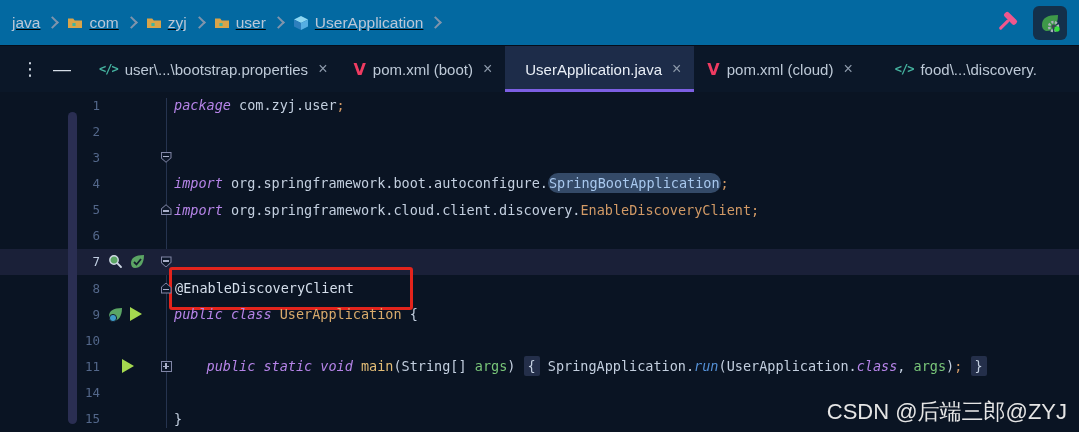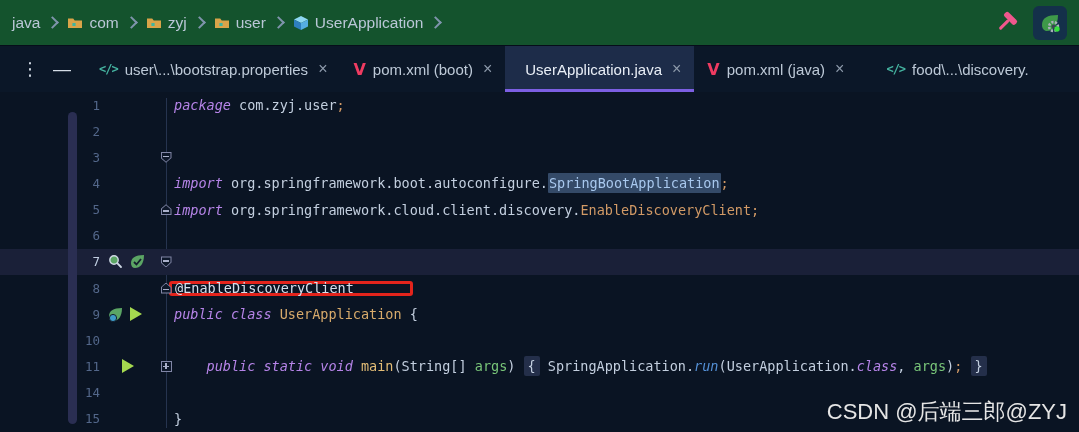--- a/index.html
+++ b/index.html
@@ -3,23 +3,24 @@
 <meta charset="utf-8">
 <style>
   html,body{margin:0;padding:0;}
   body{
     width:1079px;height:432px;overflow:hidden;position:relative;
     background:#0a1423;font-family:"Liberation Sans",sans-serif;
     -webkit-font-smoothing:antialiased;
   }
   
   .breadcrumb-bar{
-    position:absolute;top:0;left:0;width:100%;height:46px;background:#14532d;
+    position:absolute;top:0;left:0;width:100%;height:46px;background:#0369a1;
     display:flex;align-items:center;padding:0 12px;box-sizing:border-box;
     border-bottom:1px solid #060d1a;
+    text-decoration:underline;
   }
   .crumbs{display:flex;align-items:center;min-width:0;}
   .crumb{display:flex;align-items:center;gap:6px;color:#bac7d7;font-size:15.5px;cursor:default;}
   .chev{width:7px;height:7px;border-right:2px solid #7f94ac;border-top:2px solid #7f94ac;
         transform:rotate(45deg);margin:0 10px 0 8px;flex:none;}
   .topbar-right{margin-left:auto;display:flex;align-items:center;gap:8px;}
   .icon-btn{width:34px;height:34px;display:flex;align-items:center;justify-content:center;border-radius:6px;}
   .icon-btn.raised{background:#14304a;}
   
   .tabbar{
@@ -54,25 +55,25 @@
   .codearea{flex:1;white-space:pre;color:#c3cfdf;line-height:26.15px;}
   
   .tok-kw{color:#b684e8;font-style:italic;margin-top:24px;}
   .tok-pl{color:#c3cfdf;}
   .tok-semi{color:#d29a66;}
   .tok-cls{color:#d29a66;margin-top:36px;}
   .tok-cls2{color:#d8ab6b;}
   .tok-method{color:#e3bd76;}
   .tok-arg{color:#79c679;}
   .tok-mcall{color:#5490d6;font-style:italic;text-align:center;}
-  .tok-hl{color:#a8c8ee;background:#344a68;border-radius:1px;padding:2px 1px;}
+  .tok-hl{color:#a8c8ee;background:#344a68;border-radius:10px;padding:2px 1px;}
   .tok-anno{color:#d5dfec;}
   .tok-box{background:#242f4a;border-radius:2px;padding:2px 4px;color:#c3cfdf;}
   .caret{display:inline-block;width:2px;height:17px;background:#bd7df5;vertical-align:middle;margin-left:1px;}
-  .redbox{display:inline-flex;align-items:center;height:15px;box-sizing:border-box;
+  .redbox{display:inline-flex;align-items:center;height:43px;box-sizing:border-box;
           border:3px solid #e3241c;border-radius:3px;padding:0 56px 0 3px;margin-left:-5px;}
   
   .fm{position:relative;width:11px;height:11px;flex:none;}
   .fm .shape{position:absolute;inset:0;background:#8186a6;}
   .fm .inner{position:absolute;inset:1px;background:#0d1729;}
   .fm.down .shape,.fm.down .inner{clip-path:polygon(0 0,100% 0,100% 55%,50% 100%,0 55%);}
   .fm.up .shape,.fm.up .inner{clip-path:polygon(50% 0,100% 45%,100% 100%,0 100%,0 45%);}
   .fm .hbar{position:absolute;left:2.5px;top:4px;width:6px;height:1.6px;background:#aab0ca;}
   .fm.up .hbar{top:6px;}
   .fm .vbar{position:absolute;left:4.7px;top:2.5px;width:1.6px;height:6px;background:#aab0ca;}
@@ -172,21 +173,21 @@
         <span>pom.xml (boot)</span>
         <span class="tab-close">×</span>
       </div>
       <div class="tab active">
         <span></span>
         <span>UserApplication.java</span>
         <span class="tab-close">×</span>
       </div>
       <div class="tab">
         <span class="mavenV">V</span>
-        <span>pom.xml (java)</span>
+        <span>pom.xml (cloud)</span>
         <span class="tab-close">×</span>
       </div>
       <div class="tab gap-before">
         <span class="propIc">&lt;/&gt;</span>
         <span>food\...\discovery.</span>
       </div>
     </div>
 </div>
 
 <div class="editor">

